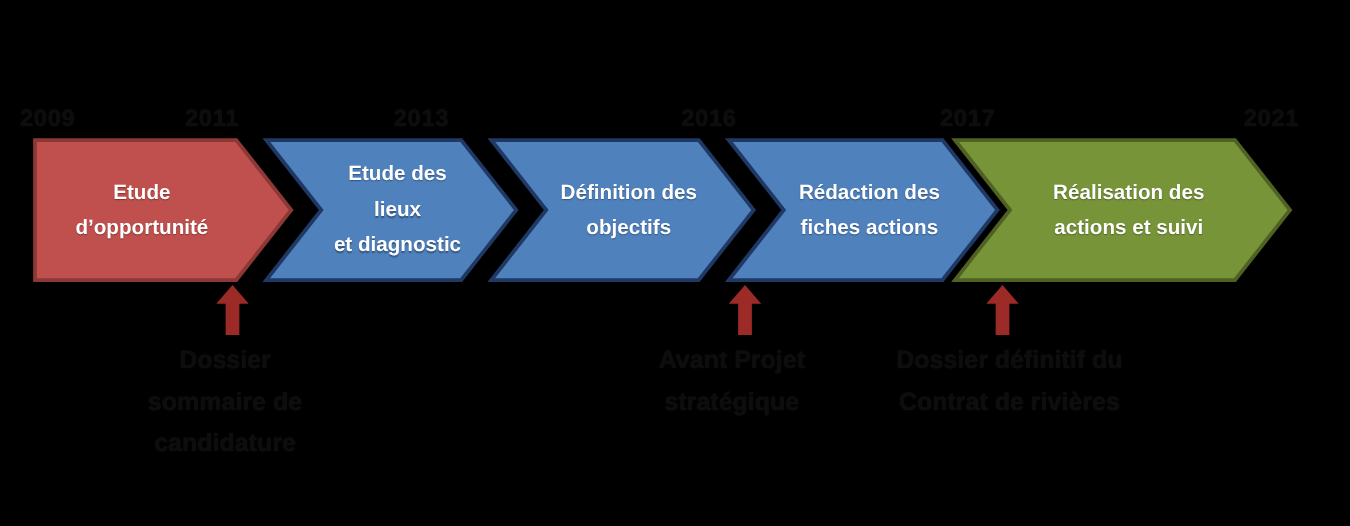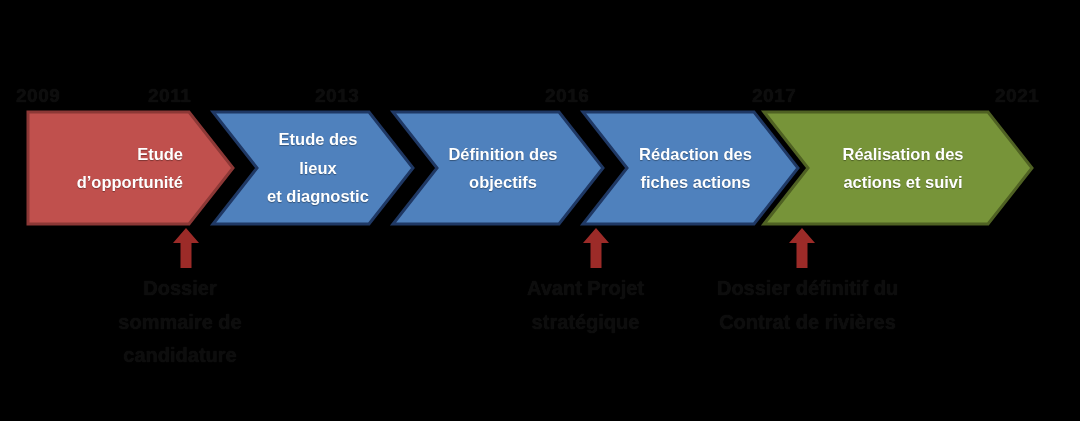--- a/index.html
+++ b/index.html
@@ -59,21 +59,21 @@
     font-weight: 600;
     line-height: 1.72;
     white-space: pre-line;
     text-align: center;
     width: 100%;
     padding: 0 14px;
     box-sizing: border-box;
     text-shadow: 0 1px 1px rgba(0,0,0,0.35);
   }
   .chevron.align-left .chev-label {
-    text-align: right;
+    text-align: center;
     padding-left: 16px;
   }
   .chevron svg {
     position: absolute;
     left: 0; top: 0;
     width: 100%;
     height: 100%;
     z-index: 1;
     overflow: visible;
   }

